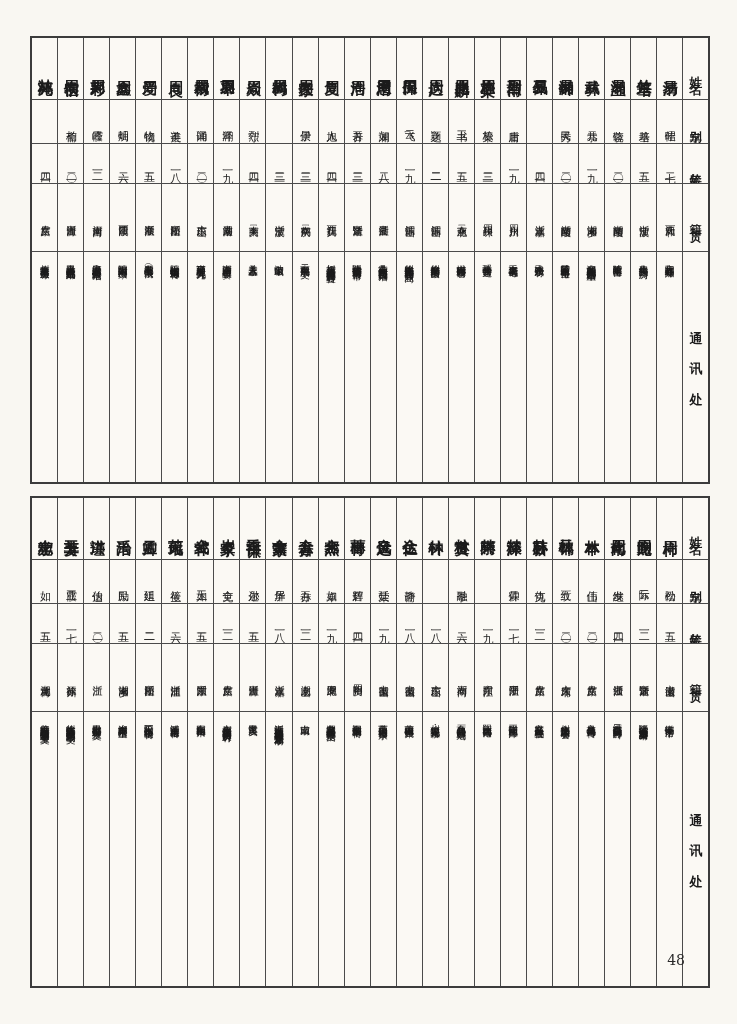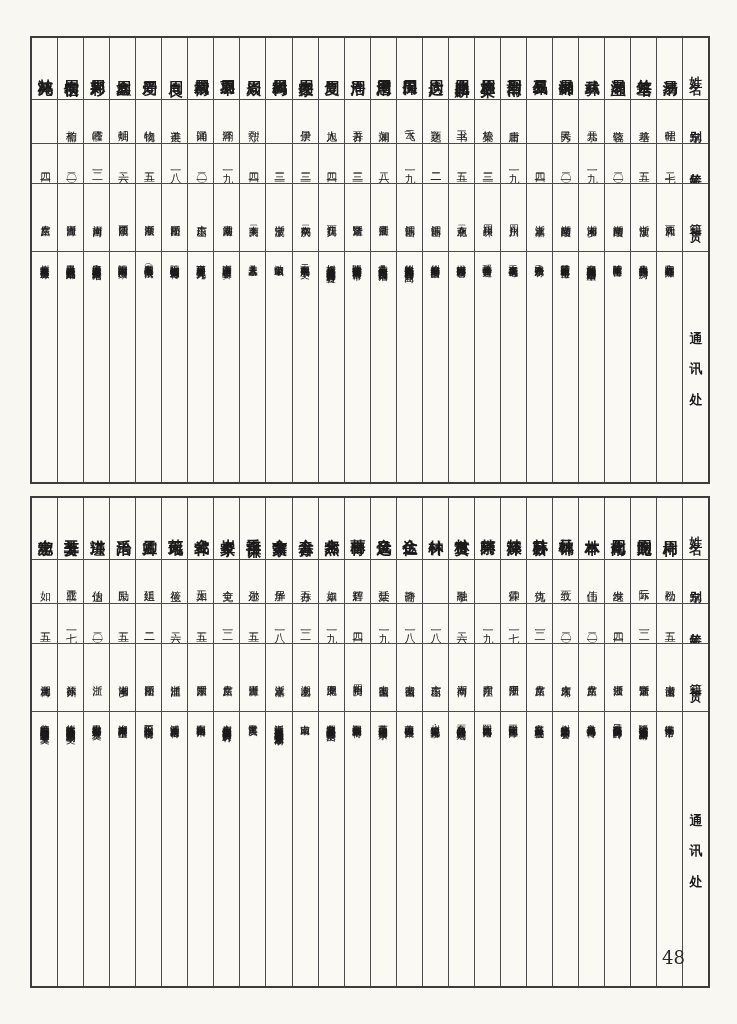--- a/index.html
+++ b/index.html
@@ -70,21 +70,21 @@
   .header-col .cell-name{ font-size:13px; letter-spacing:6px; padding-top:6px;}
   .header-col .cell-courtesy,
   .header-col .cell-age{ font-size:12px; letter-spacing:1px;}
   .header-col .cell-origin{ font-size:12px; letter-spacing:8px; padding-top:8px;}
   .header-col .cell-address{ font-size:13px; justify-content:center; letter-spacing:2.4em; padding-top:0;}
 
   .page-number{
     position:absolute;
     right:52px; bottom:56px;
     font-family:"DejaVu Serif", serif;
-    font-size:18px;
+    font-size:14px;
     color:#2a2a2a;
   }
 </style>
 </head>
 <body>
 
 <div class="page">
 
   <section class="dirtable t-top" id="table-top">
     <div class="col header-col">

